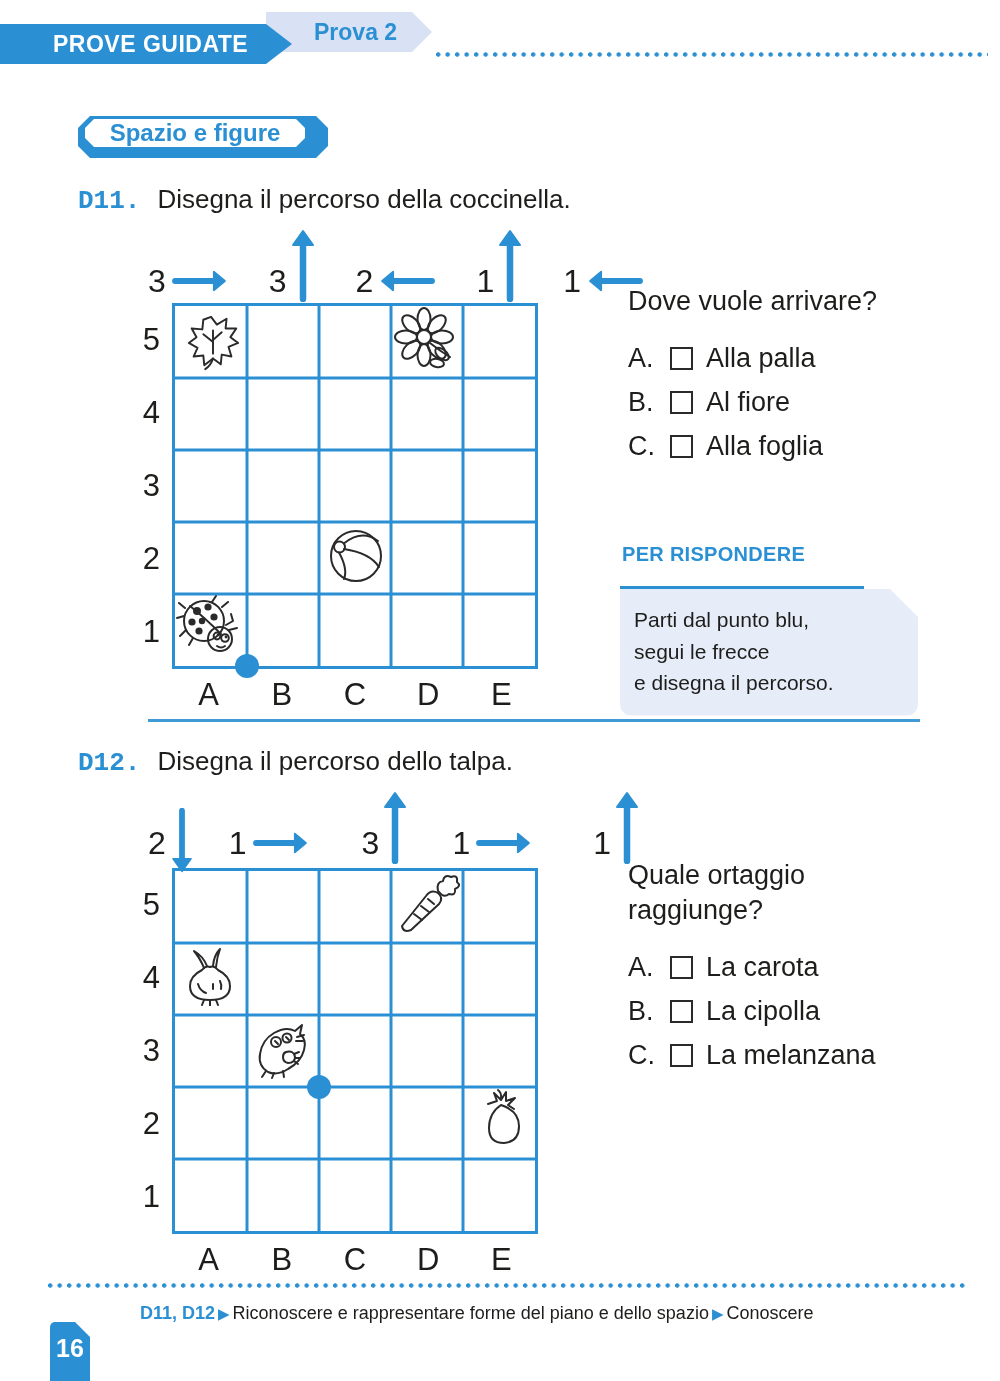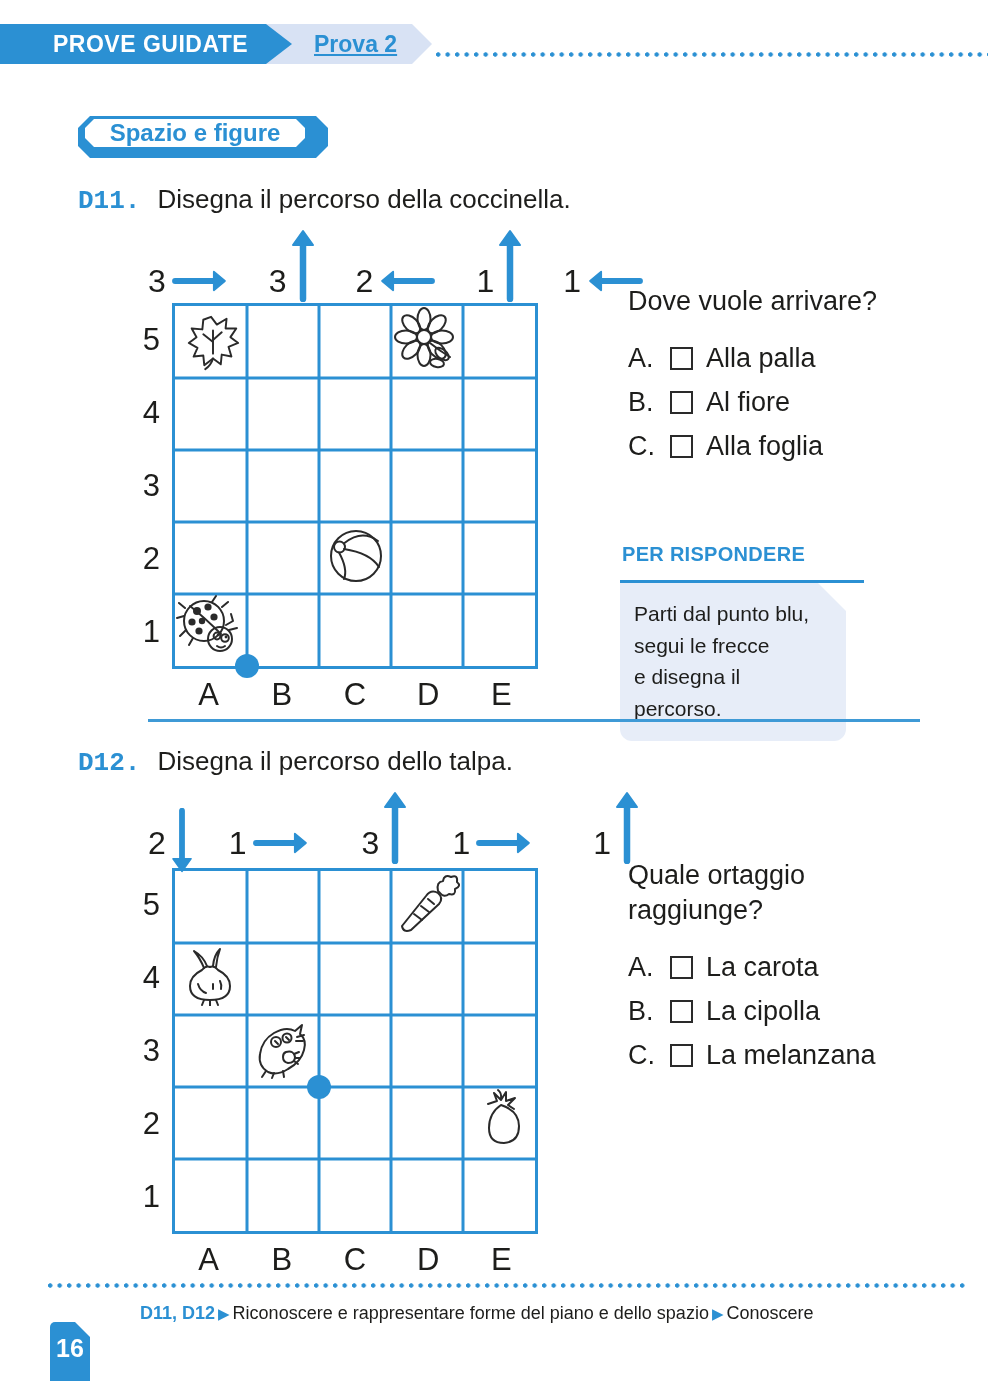--- a/index.html
+++ b/index.html
@@ -7,23 +7,23 @@
     --blue-dark:#1d7fc4;
     --tabbg:#d8e2f4;
     --boxbg:#e7edf8;
     --ink:#1d1d1b;
   }
   *{margin:0;padding:0;box-sizing:border-box;}
   body{width:1000px;height:1381px;background:#ffffff;font-family:"Liberation Sans",sans-serif;color:var(--ink);position:relative;overflow:hidden;}
   .abs{position:absolute;}
 
   
-  #banner-tab{left:266px;top:24px;width:166px;height:40px;background:var(--tabbg);z-index:1;
+  #banner-tab{left:266px;top:12px;width:166px;height:40px;background:var(--tabbg);z-index:1;
     clip-path:polygon(0 0,calc(100% - 20px) 0,100% 50%,calc(100% - 20px) 100%,0 100%);
-    display:flex;align-items:center;padding-left:48px;color:var(--blue);font-weight:bold;font-size:23px;text-decoration:underline;}
+    display:flex;align-items:center;padding-left:48px;color:var(--blue);font-weight:bold;font-size:23px;}
   #banner-main{left:0;top:24px;width:292px;height:40px;background:var(--blue);z-index:2;
     clip-path:polygon(0 0,calc(100% - 26px) 0,100% 50%,calc(100% - 26px) 100%,0 100%);
     display:flex;align-items:center;padding-left:53px;color:#fff;font-weight:bold;font-size:23px;letter-spacing:.5px;}
   .dotted{height:5px;background-image:radial-gradient(circle 2px at 2.2px 50%,var(--blue) 1.9px,transparent 2.5px);
     background-size:9.5px 100%;background-repeat:repeat-x;}
   #header-dotted{left:436px;top:52px;width:552px;}
   #bottom-dotted{left:48px;top:1283px;width:920px;}
 
   
   #badge{left:78px;top:116px;width:250px;height:42px;}
@@ -77,22 +77,22 @@
   #q2{left:628px;top:858px;width:330px;}
   .question{font-size:27px;margin-bottom:24px;line-height:1.3;}
   #q2 .question{width:250px;}
   .options{display:flex;flex-direction:column;gap:13px;}
   .option{display:flex;align-items:center;font-size:27px;}
   .opt-letter{width:42px;}
   .checkbox{width:23px;height:23px;border:2.5px solid #2a2a2a;margin-right:13px;flex:none;background:#fff;}
 
   
   #helper{left:620px;top:543px;width:260px;}
-  .helper-title{color:var(--blue);font-weight:bold;font-size:20px;letter-spacing:.3px;padding:0 0 14px 2px;border-bottom:3.5px solid var(--blue);width:244px;}
-  .helper-box{width:226px;background:var(--boxbg);padding:15px 14px 17px 14px;font-size:21px;line-height:1.5;white-space:pre-line;
+  .helper-title{color:var(--blue);font-weight:bold;font-size:20px;letter-spacing:.3px;padding:0 0 20px 2px;border-bottom:3.5px solid var(--blue);width:244px;}
+  .helper-box{width:298px;background:var(--boxbg);padding:15px 14px 17px 14px;font-size:21px;line-height:1.5;white-space:pre-line;
     clip-path:polygon(0 0,calc(100% - 28px) 0,100% 28px,100% 100%,0 100%);border-radius:0 0 12px 12px;}
 
   
   #divider{left:148px;top:719px;width:772px;height:2.5px;background:#3f9ad6;}
 
   
   #footer-line{left:140px;top:1303px;display:flex;align-items:center;gap:3px;font-size:18px;}
   .footer-codes{color:var(--blue);font-weight:bold;}
   .tri{color:var(--blue);font-size:15px;line-height:1;}
   .tri::before{content:"▶";}

